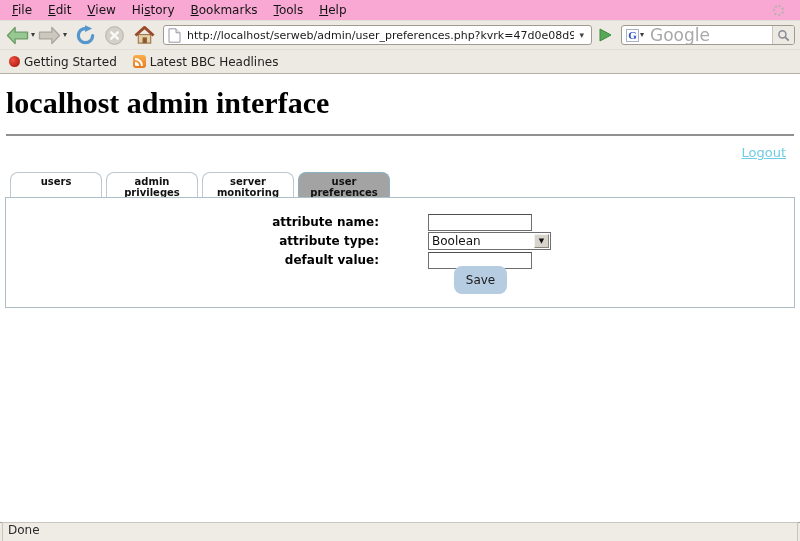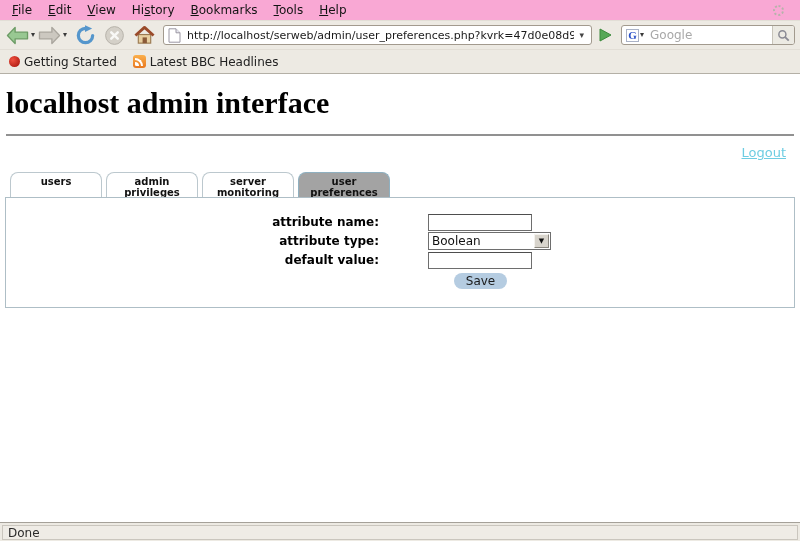--- a/index.html
+++ b/index.html
@@ -25,21 +25,21 @@
             display:flex; align-items:center; padding:0 4px; margin:0 5px; min-width:0; }
   .url-input { flex:1; border:none; outline:none; font-family:"DejaVu Sans",sans-serif;
                font-size:11px; color:#1a1a1a; margin-left:4px; min-width:0; background:transparent; }
   .url-caret { font-size:9px; color:#444; padding:0 3px; }
 
   .searchbox { width:174px; height:20px; background:#fff; border:1px solid #a29a8e; border-radius:3px;
                display:flex; align-items:center; padding-left:4px; margin-left:6px; overflow:hidden; }
   .g-icon { width:13px; height:13px; border:1px solid #aab2c6; color:#2a50c8; font-weight:bold;
             font-family:"Liberation Serif",serif; font-size:11px; line-height:11px; text-align:center; }
   .search-input { flex:1; border:none; outline:none; font-family:"DejaVu Sans",sans-serif;
-                  font-size:12px; color:#1a1a1a; margin-left:4px; min-width:0; background:transparent; }
+                  font-size:17px; color:#1a1a1a; margin-left:4px; min-width:0; background:transparent; }
   .search-input::placeholder { color:#a8a8a8; }
   .magnifier-zone { width:22px; align-self:stretch; background:#eceae3; border-left:1px solid #c8c4ba;
                     display:flex; align-items:center; justify-content:center; }
 
   .bookmarksbar { height:24px; background:#edeae3; border-bottom:1px solid #b4b0a6;
                   display:flex; align-items:center; padding:0 9px; gap:16px; font-size:12px; color:#222; }
   .bookmark { display:flex; align-items:center; gap:4px; }
   .gs-icon { width:11px; height:11px; border-radius:50%;
              background:radial-gradient(circle at 35% 35%, #f05040, #a01008); }
   .rss-icon { position:relative; width:13px; height:13px; border-radius:3px; overflow:hidden;
@@ -72,28 +72,28 @@
   .f-field { padding:0;margin-left:44px; }
   .text-input { width:104px; height:17px; border:1px solid #6e6e6e; border-top-color:#4e4e4e;
                 font-family:"DejaVu Sans",sans-serif; font-size:12px; padding:0 2px; outline:none; }
   .select { width:123px; height:18px; border:1px solid #6e6e6e; background:#fff;
             display:flex; align-items:center; cursor:pointer; }
   .select-text { flex:1; font-size:12px; color:#111; padding-left:3px; line-height:16px; }
   .select-arrow { width:15px; height:14px; margin-right:1px; background:#d8d4cc;
                   border:1px solid; border-color:#f4f2ee #8a867e #8a867e #f4f2ee;
                   font-size:7px; line-height:12px; text-align:center; color:#111; }
   .save-cell { grid-column:2; width:123px; text-align:right; padding-top:2px; }
-  .save-btn { display:inline-block; width:53px; height:16px; line-height:16px; background:#b5cce1;
+  .save-btn { display:inline-block; width:53px; height:28px; line-height:16px; background:#b5cce1;
               border:none; border-radius:8px; font-family:"DejaVu Sans",sans-serif; font-size:12px;
               color:#1a1a1a; text-align:center; cursor:pointer; padding:0; }
 
   
   .statusbar { height:19px; background:#edeae3; border-top:1px solid #a5a199;
                display:flex; align-items:center; padding:1px 2px 1px 2px; }
-  .status-field { flex:1; height:15px; line-height:14px; border:1px solid #cac6be;
+  .status-field { flex:1; height:21px; line-height:14px; border:1px solid #cac6be;
                   background:#efece6; font-size:12px; color:#2a2a2a; padding-left:5px; }
 </style>
 </head>
 <body>
 
 <div class="window">
 
   <div class="menubar">
     <div class="menu-item"><u>F</u>ile</div>
     <div class="menu-item"><u>E</u>dit</div>

